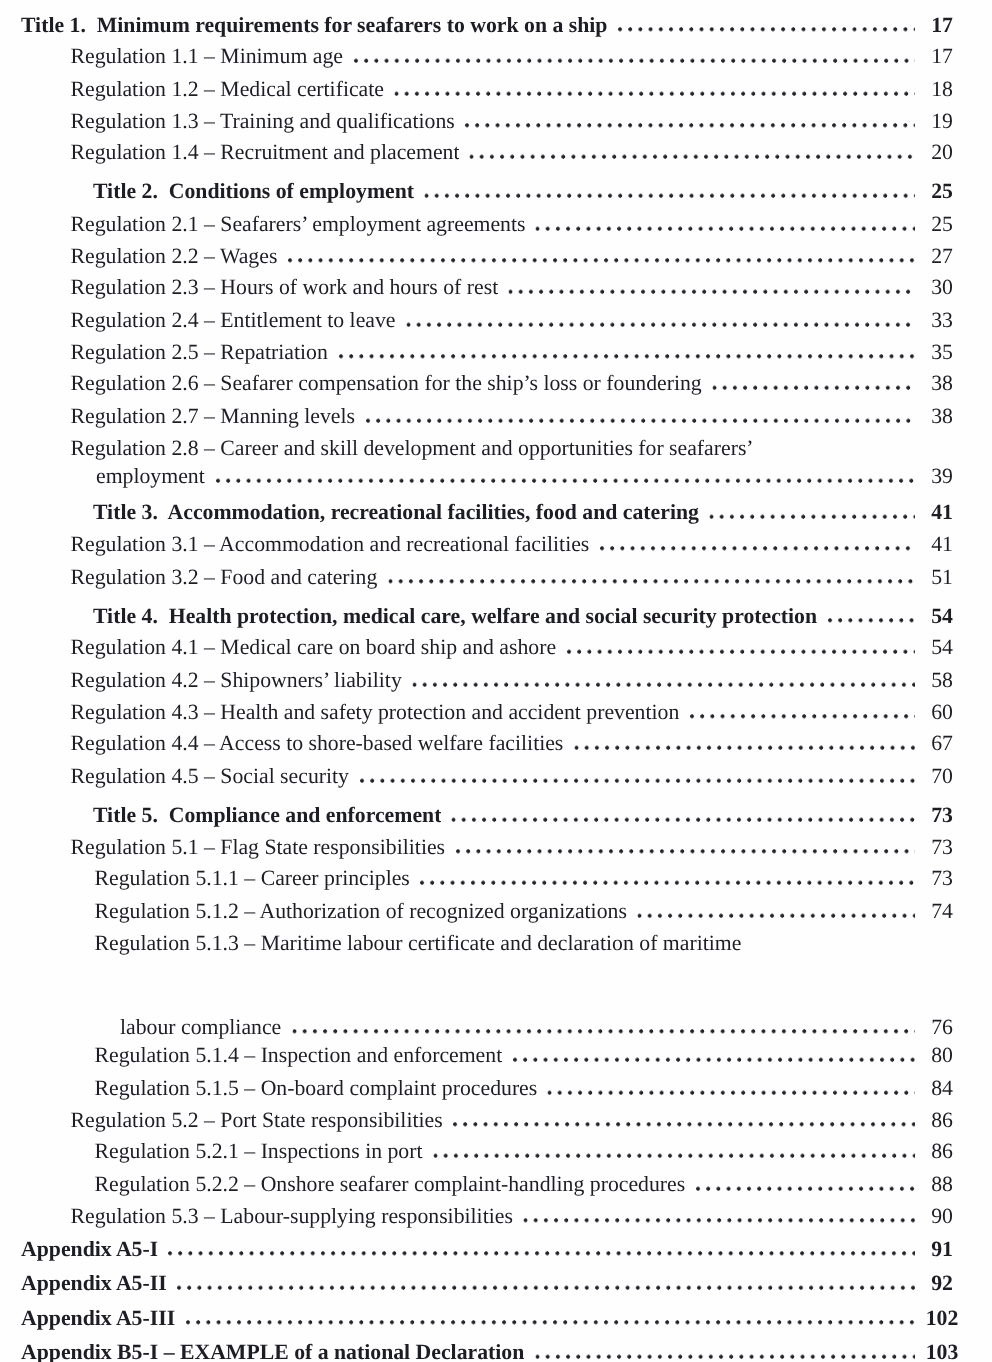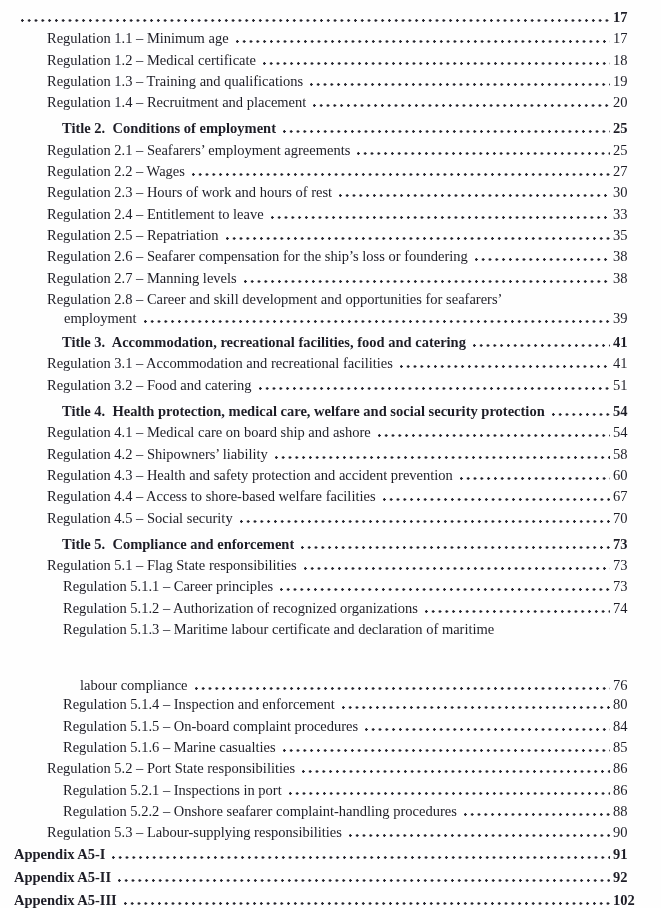--- a/index.html
+++ b/index.html
@@ -38,30 +38,31 @@
     height: 3px;
     margin: 0 3px 0 7px;
     background-image: radial-gradient(circle at 1.4px 1.5px, #23232c 1.15px, rgba(0,0,0,0) 1.45px);
     background-size: 6.8px 3px;
     background-repeat: repeat-x;
     background-position: left bottom;
   }
   .page-num {
     flex: 0 0 auto;
     min-width: 30px;
-    text-align: left;
+    text-align: center;
     white-space: nowrap;
   }
 </style>
 </head>
 <body>
 
 <div class="doc-page">
   <div class="toc">
       <div class="row title">
+    <span class="label">Title 1.&nbsp; Minimum requirements for seafarers to work on a ship</span>
     <span class="dots"></span>
     <span class="page-num">17</span>
   </div>
       <div class="row reg">
     <span class="label">Regulation 1.1 – Minimum age</span>
     <span class="dots"></span>
     <span class="page-num">17</span>
   </div>
       <div class="row reg">
     <span class="label">Regulation 1.2 – Medical certificate</span>
@@ -204,25 +205,20 @@
       <div class="row subreg">
     <span class="label">Regulation 5.1.4 – Inspection and enforcement</span>
     <span class="dots"></span>
     <span class="page-num">80</span>
   </div>
       <div class="row subreg">
     <span class="label">Regulation 5.1.5 – On-board complaint procedures</span>
     <span class="dots"></span>
     <span class="page-num">84</span>
   </div>
-      <div class="row subreg">
-    <span class="label">Regulation 5.1.6 – Marine casualties</span>
-    <span class="dots"></span>
-    <span class="page-num">85</span>
-  </div>
       <div class="row reg">
     <span class="label">Regulation 5.2 – Port State responsibilities</span>
     <span class="dots"></span>
     <span class="page-num">86</span>
   </div>
       <div class="row subreg">
     <span class="label">Regulation 5.2.1 – Inspections in port</span>
     <span class="dots"></span>
     <span class="page-num">86</span>
   </div>

